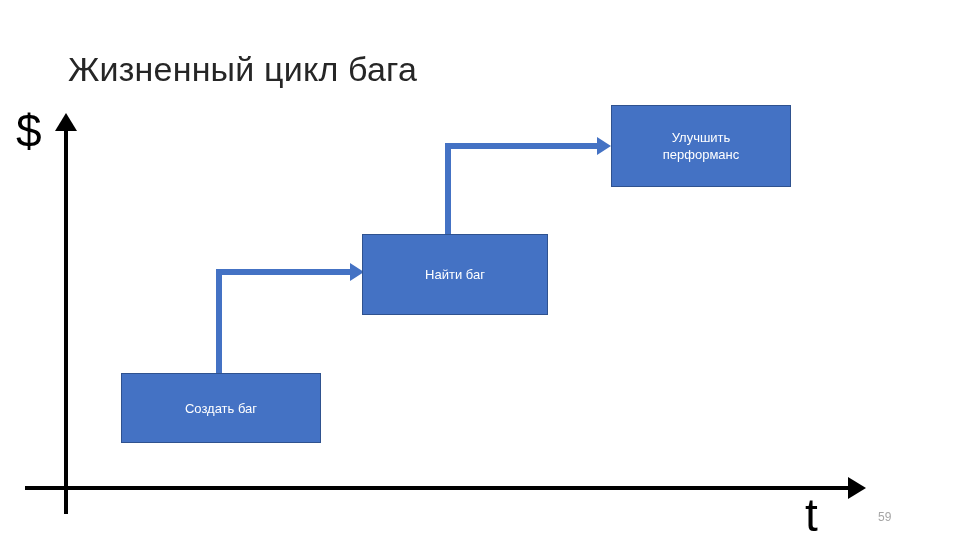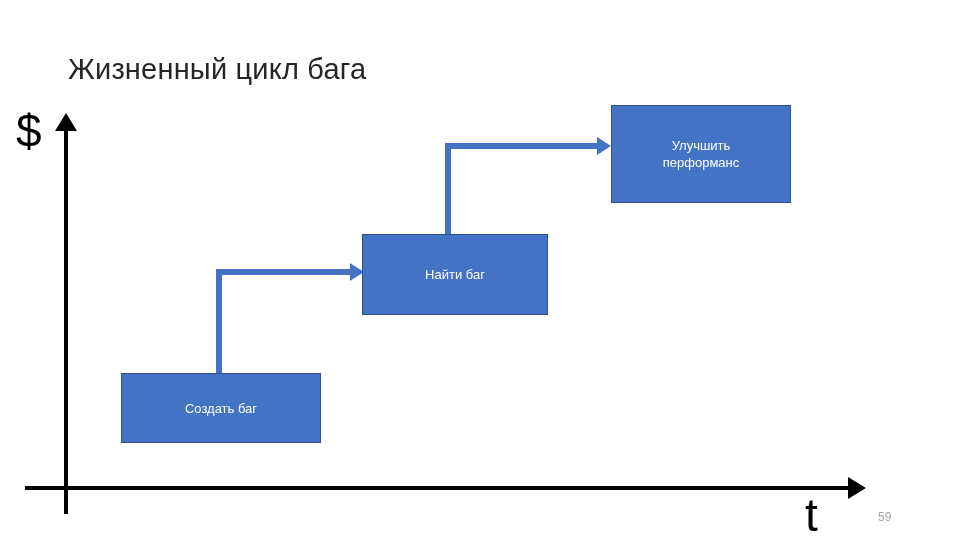--- a/index.html
+++ b/index.html
@@ -16,21 +16,21 @@
     height: 540px;
     background: #ffffff;
     overflow: hidden;
   }
 
   
   #slide-title {
     position: absolute;
     left: 68px;
     top: 47px;
-    font-size: 29px;
+    font-size: 34px;
     line-height: 44px;
     color: #262626;
     font-weight: 400;
     white-space: nowrap;
     letter-spacing: 0.2px;
   }
 
   
   .axis-line {
     position: absolute;
@@ -111,21 +111,21 @@
   #box-find-bug {
     left: 362px;
     top: 234px;
     width: 186px;
     height: 81px;
   }
   #box-improve-performance {
     left: 611px;
     top: 105px;
     width: 180px;
-    height: 98px;
+    height: 82px;
   }
   .box-label {
     white-space: pre-line;
   }
 
   
   .conn-seg {
     position: absolute;
     background: #4472C4;
   }

